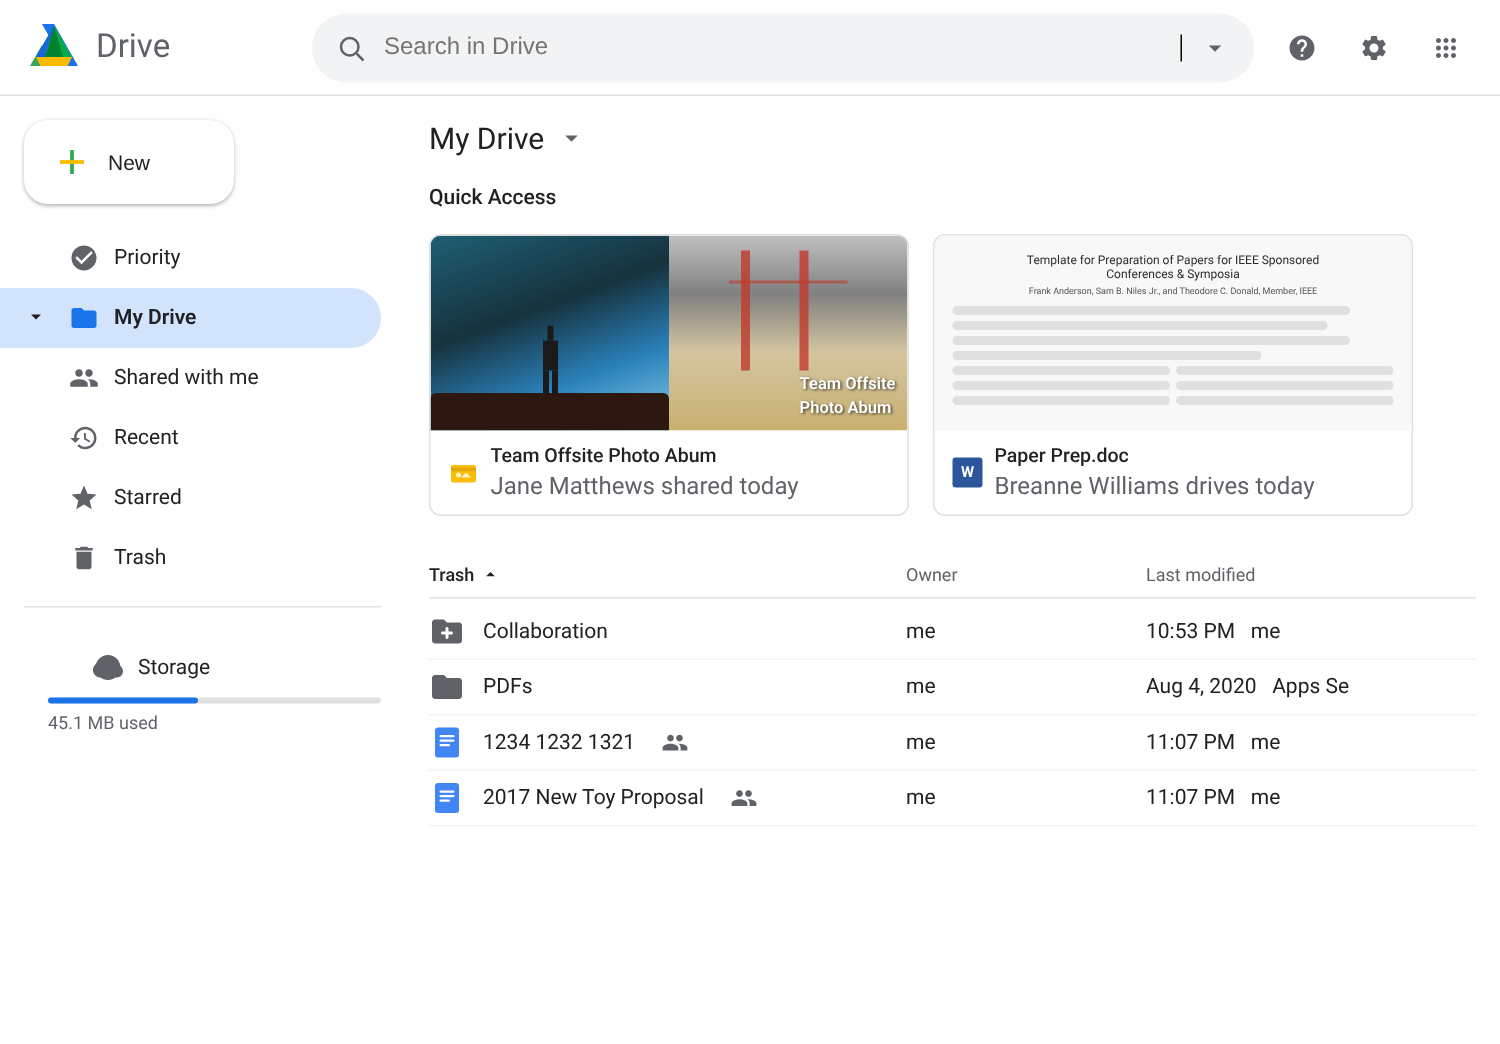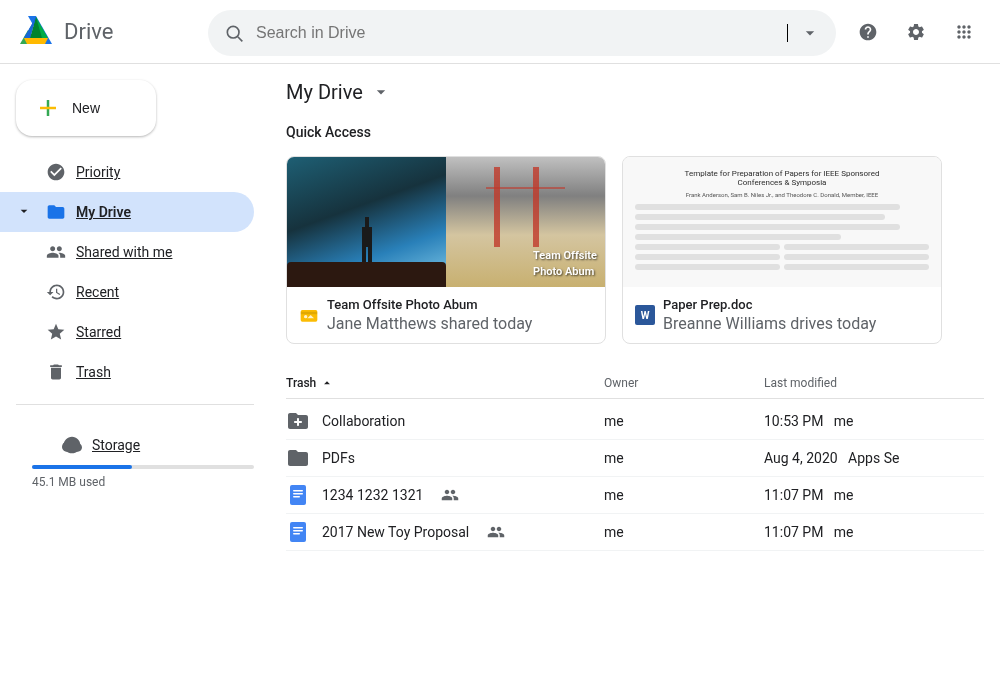--- a/index.html
+++ b/index.html
@@ -1,39 +1,39 @@
 <!DOCTYPE html>
 <html><head>
   <meta charset="utf-8">
   <style>
     * { box-sizing: border-box; margin: 0; padding: 0; }
     body { font-family: 'Google Sans', Roboto, Arial, sans-serif; background: #fff; color: #202124; font-size: 14px; }
 
     
     .app { display: flex; flex-direction: column; height: 696px; width: 1000px; overflow: hidden; }
-    .header { display: flex; padding: 10px 16px; height: 64px; border-bottom: 1px solid #e0e0e0; gap: 12px; }
+    .header { display: flex; align-items: center; padding: 10px 16px; height: 64px; border-bottom: 1px solid #e0e0e0; gap: 12px; }
     .body { display: flex; flex: 1; overflow: hidden; }
     .sidebar { width: 270px; min-width: 270px; padding: 8px 0; overflow-y: auto; border-right: none; }
     .main { flex: 1; overflow-y: auto; padding: 0 16px; }
 
     
     .logo { display: flex; align-items: center; gap: 8px; min-width: 180px; }
     .logo-icon { width: 40px; height: 40px; }
     .logo-text { font-size: 22px; color: #5f6368; font-weight: 400; }
     .search-bar { flex: 1; max-width: 720px; display: flex; align-items: center; background: #f1f3f4; border-radius: 24px; padding: 0 16px; height: 46px; gap: 12px; position: relative; }
     .search-input { border: none; background: transparent; outline: none; font-size: 16px; color: #202124; flex: 1; }
     .search-cursor { display: inline-block; width: 1px; height: 18px; background: #000; animation: blink 1s step-end infinite; vertical-align: middle; margin-left: 1px; }
     @keyframes blink { 50% { opacity: 0; } }
     .header-icons { display: flex; align-items: center; gap: 8px; margin-left: auto; }
     .header-icon-btn { width: 40px; height: 40px; border-radius: 50%; display: flex; align-items: center; justify-content: center; cursor: pointer; border: none; background: transparent; }
 
     
     .new-btn { display: flex; align-items: center; gap: 12px; margin: 8px 16px 16px 16px; padding: 16px 20px; background: #fff; border-radius: 16px; box-shadow: 0 1px 3px rgba(0,0,0,0.2), 0 1px 2px rgba(0,0,0,0.1); cursor: pointer; border: none; font-size: 14px; font-weight: 500; color: #202124; width: 140px; }
     .plus-icon { width: 24px; height: 24px; }
-    .sidebar-item { display: flex; align-items: center; gap: 8px; padding: 0 16px; height: 40px; border-radius: 0 20px 20px 0; cursor: pointer; font-size: 14px; color: #202124; margin-right: 16px; text-decoration: underline; }
+    .sidebar-item { display: flex; align-items: center; gap: 8px; padding: 0 16px; height: 40px; border-radius: 0 20px 20px 0; cursor: pointer; font-size: 14px; color: #202124; margin-right: 16px; }
     .sidebar-item.active { background: #d2e3fc; font-weight: 600; }
     .sidebar-item .expand-arrow { width: 20px; font-size: 12px; color: #5f6368; }
     .sidebar-icon { width: 24px; height: 24px; display: flex; align-items: center; justify-content: center; }
     .sidebar-label { flex: 1; }
     .sidebar-divider { height: 1px; background: #e0e0e0; margin: 12px 16px; }
     .storage-section { padding: 8px 16px 16px; }
     .storage-label { font-size: 12px; color: #5f6368; margin-bottom: 6px; }
     .storage-bar { height: 4px; background: #e0e0e0; border-radius: 2px; margin-bottom: 6px; }
     .storage-bar-fill { height: 4px; background: #1a73e8; border-radius: 2px; width: 45%; }
 

